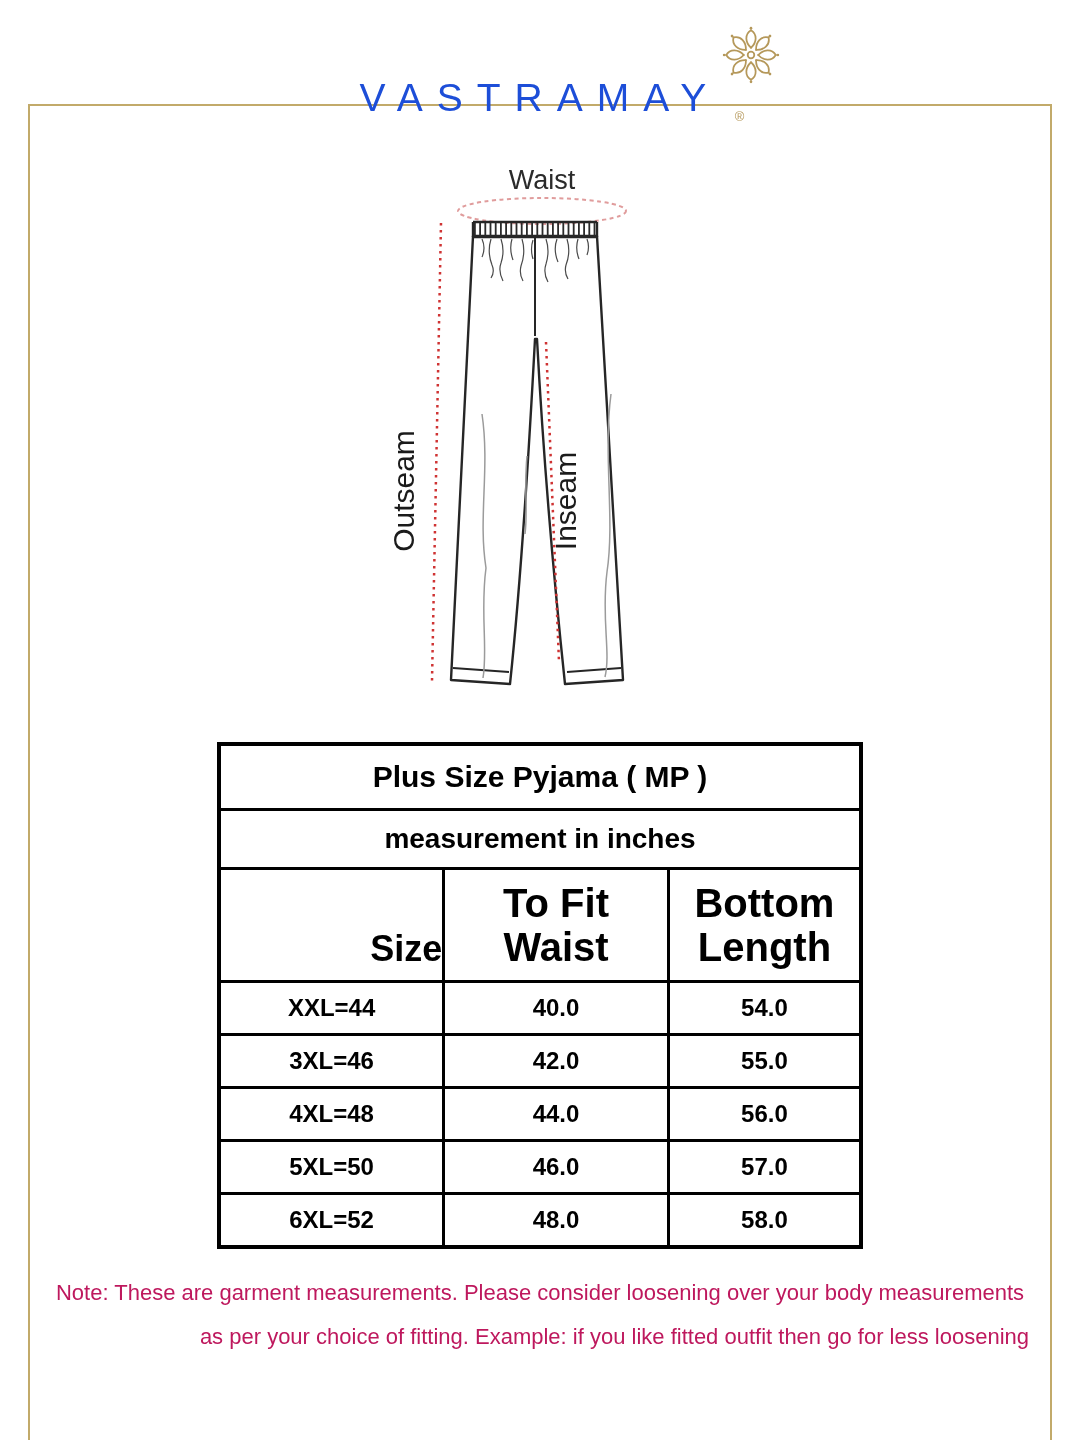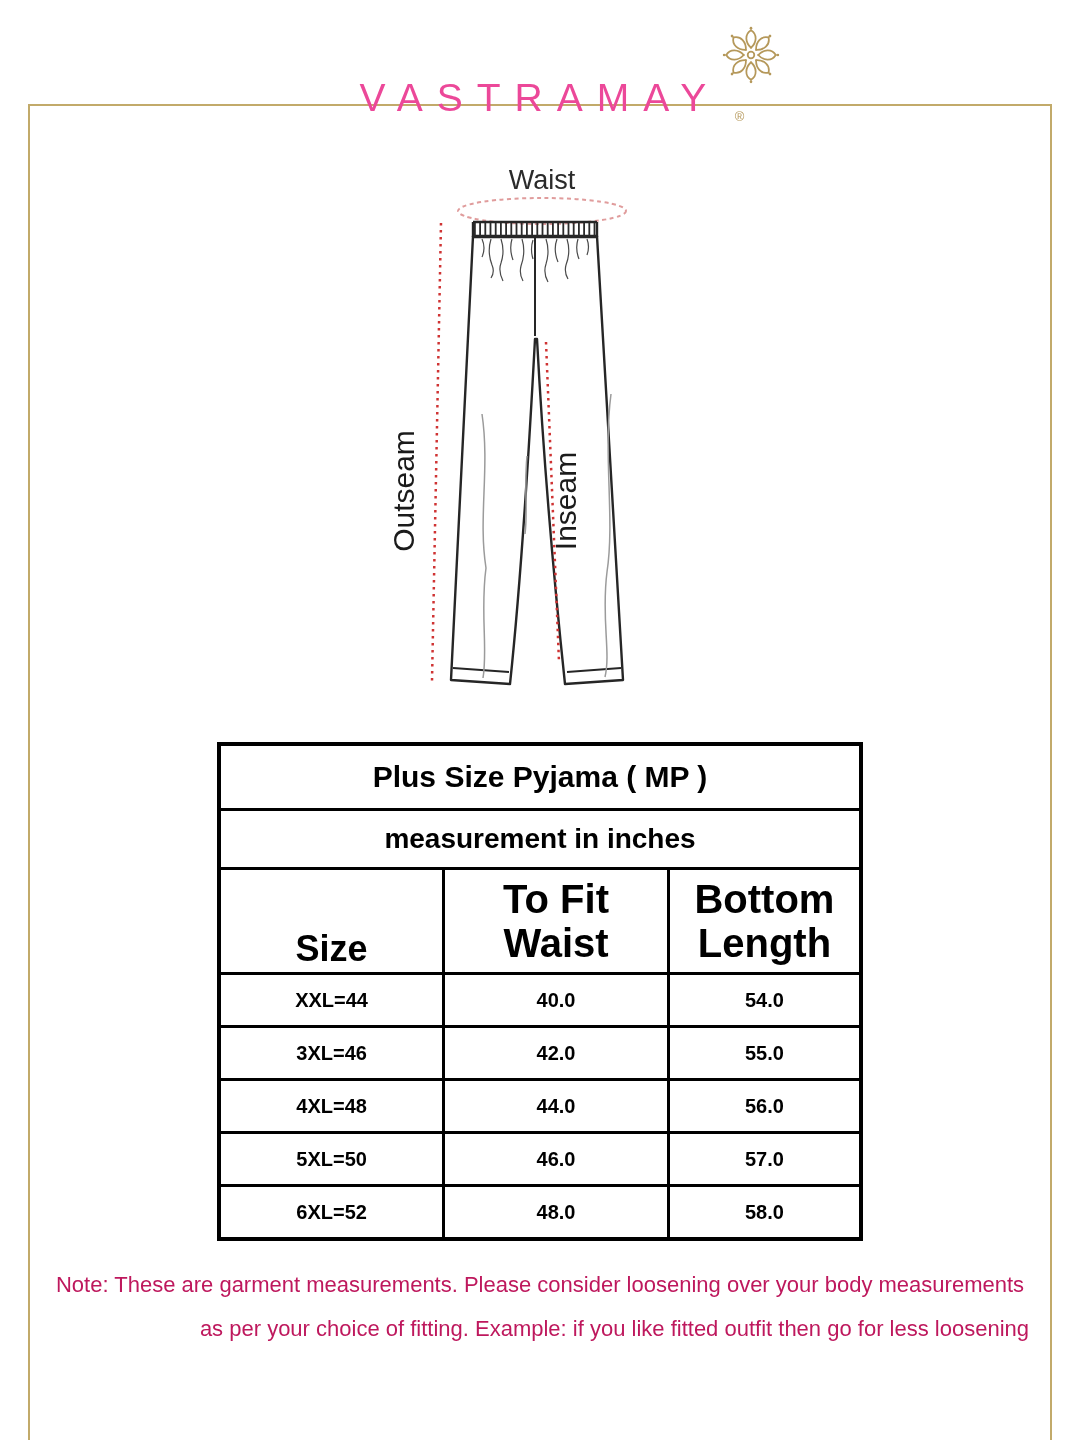--- a/index.html
+++ b/index.html
@@ -25,21 +25,21 @@
   .logo {
     position: relative;
     width: max-content;
     margin: 76px auto 0;
     height: 46px;
   }
   .logo-text {
     font-size: 39px;
     font-weight: 400;
     letter-spacing: 14px;
-    color: #ec4899;
+    color: #1d4ed8;
     white-space: nowrap;
   }
   .logo-reg {
     position: absolute;
     right: -24px;
     bottom: -2px;
     font-size: 13px;
     color: #b5985a;
   }
   .ornament {
@@ -74,26 +74,27 @@
   }
   .subtitle-row td {
     height: 56px;
     font-size: 28px;
     font-weight: 700;
   }
   .header-row th { height: 100px; font-weight: 700; vertical-align: middle; }
   .header-row th.size-col {
     vertical-align: bottom;
     font-size: 36px;
-    padding-bottom: 2px;
+    padding-bottom: 10px;
+    text-align: right;
   }
   .header-row .hdr-line { font-size: 40px; line-height: 1.1; }
   .data-row td {
     height: 50px;
-    font-size: 20px;
+    font-size: 24px;
     font-weight: 700;
   }
   col.c1, col.c2 { width: 35%; }
   col.c3 { width: 30%; }
 
   
   .note {
     width: 986px;
     margin: 22px auto 0;
     color: #be185d;

